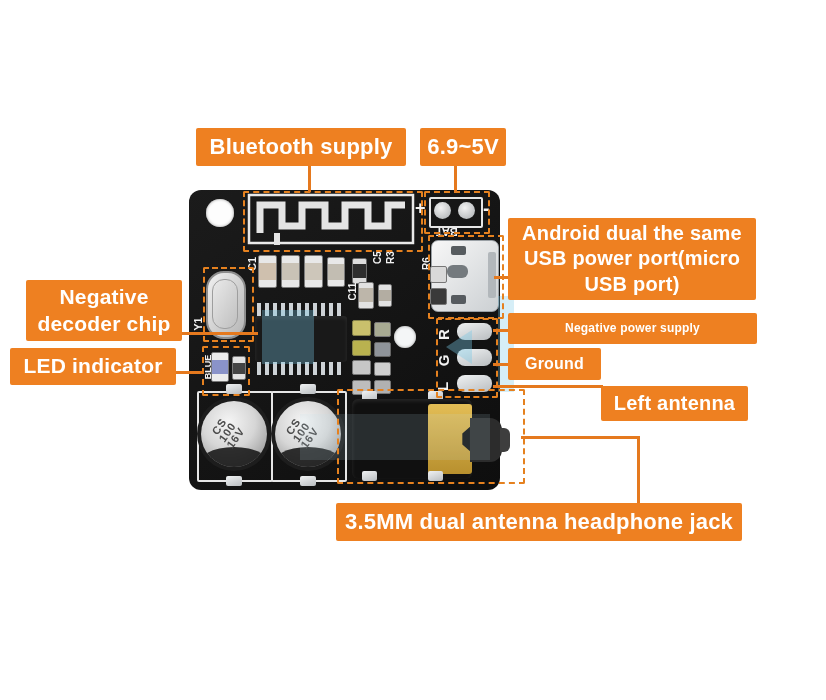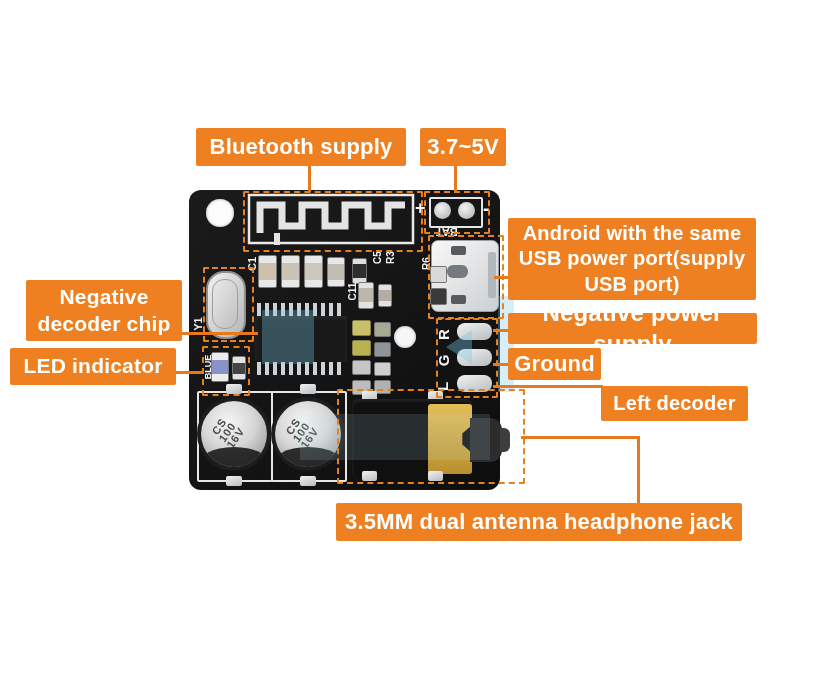--- a/index.html
+++ b/index.html
@@ -166,29 +166,29 @@
   <div class="hline" style="left:493px;top:329px;width:15px;"></div>
   <div class="hline" style="left:493px;top:363px;width:15px;"></div>
   <div class="hline" style="left:493px;top:385px;width:110px;"></div>
   <div class="hline" style="left:182px;top:332px;width:76px;"></div>
   <div class="hline" style="left:176px;top:371px;width:28px;"></div>
   <div class="hline" style="left:521px;top:436px;width:119px;"></div>
   <div class="vline" style="left:637px;top:436px;height:67px;"></div>
 
   <div class="label" style="left:196px;top:128px;width:210px;height:38px;font-size:22px;">Bluetooth supply</div>
 
-  <div class="label" style="left:420px;top:128px;width:86px;height:38px;font-size:22px;">3.7~5V</div>
+  <div class="label" style="left:420px;top:128px;width:86px;height:38px;font-size:22px;">6.9~5V</div>
 
-  <div class="label" style="left:508px;top:218px;width:248px;height:82px;font-size:20px;padding:0 4px;box-sizing:border-box;">Android with the same USB power port(supply USB port)</div>
+  <div class="label" style="left:508px;top:218px;width:248px;height:82px;font-size:20px;padding:0 4px;box-sizing:border-box;">Android dual the same USB power port(micro USB port)</div>
 
-  <div class="label" style="left:508px;top:313px;width:249px;height:31px;font-size:24px;">Negative power supply</div>
+  <div class="label" style="left:508px;top:313px;width:249px;height:31px;font-size:12px;">Negative power supply</div>
 
-  <div class="label" style="left:508px;top:348px;width:93px;height:32px;font-size:22px;">Ground</div>
+  <div class="label" style="left:508px;top:348px;width:93px;height:32px;font-size:16px;">Ground</div>
 
-  <div class="label" style="left:601px;top:386px;width:147px;height:35px;font-size:20px;">Left decoder</div>
+  <div class="label" style="left:601px;top:386px;width:147px;height:35px;font-size:20px;">Left antenna</div>
 
   <div class="label" style="left:26px;top:280px;width:156px;height:61px;font-size:21px;padding:0 6px;box-sizing:border-box;">Negative decoder chip</div>
 
   <div class="label" style="left:10px;top:348px;width:166px;height:37px;font-size:21px;">LED indicator</div>
 
   <div class="label" style="left:336px;top:503px;width:406px;height:38px;font-size:22px;">3.5MM dual antenna headphone jack</div>
 
 </div>
 
 </body></html>

